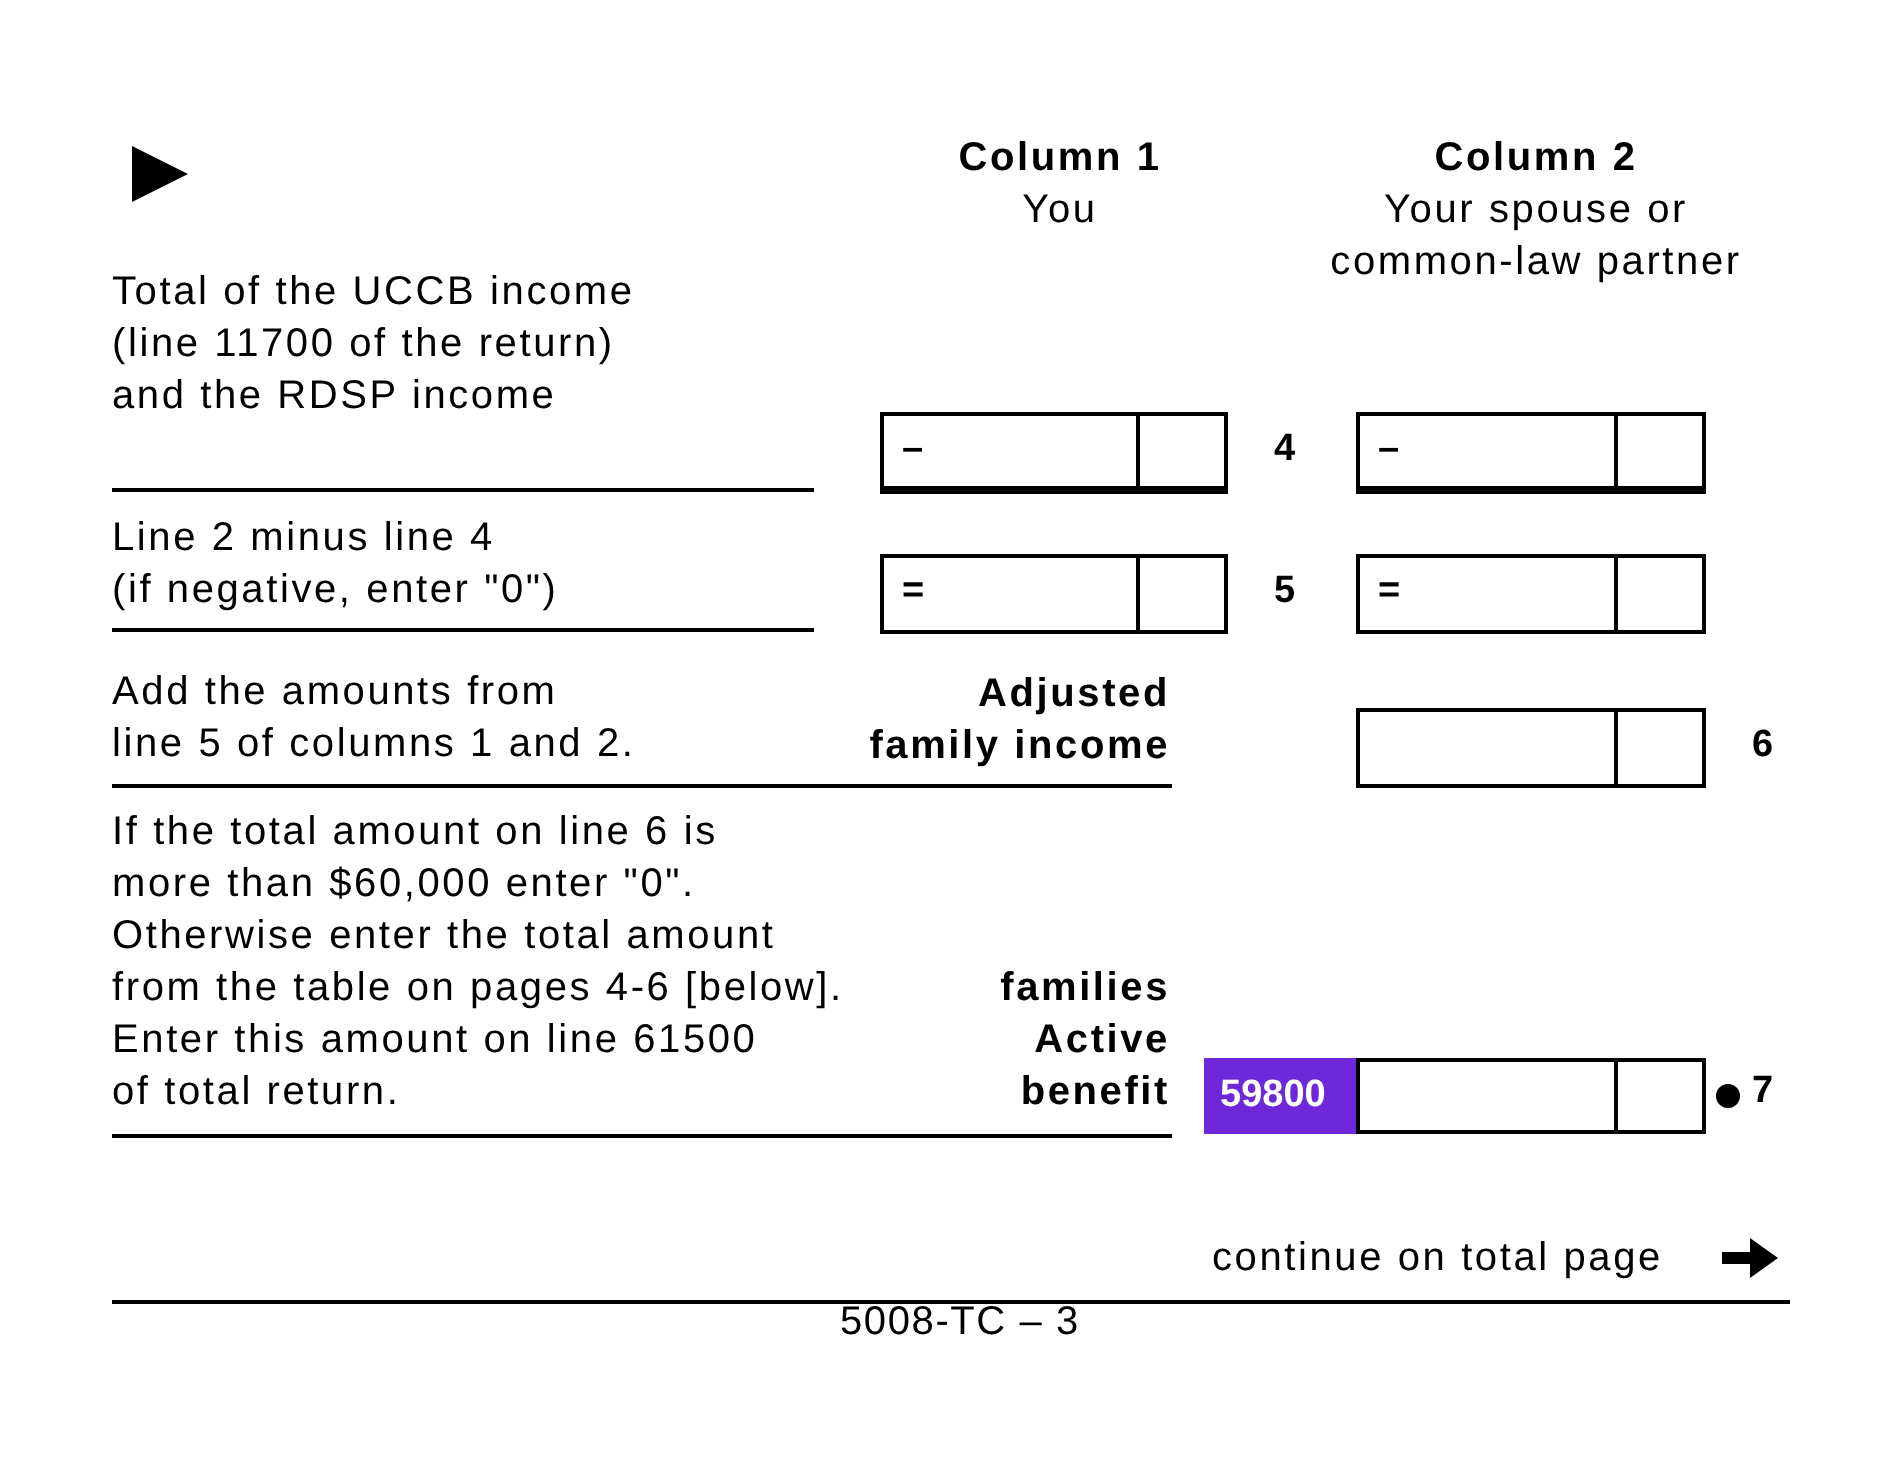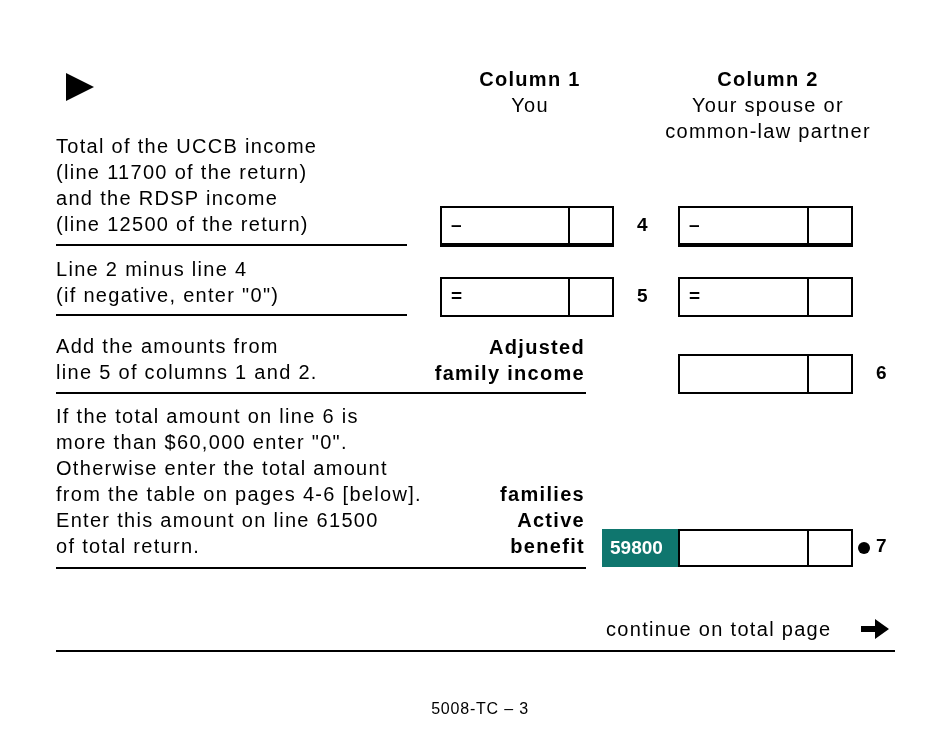--- a/index.html
+++ b/index.html
@@ -9,21 +9,21 @@
   .txt { font-size:20px; letter-spacing:1.3px; line-height:26px; white-space:nowrap; }
   .bold { font-weight:bold; }
   .center { text-align:center; }
   .right { text-align:right; }
   .rule { position:absolute; height:2px; background:#000; }
   .box { position:absolute; height:38px; border:2px solid #000; box-sizing:border-box; background:#fff; }
   .box.thick-bottom { border-bottom-width:4px; }
   .box .cents { position:absolute; right:0; top:0; bottom:0; width:42px; border-left:2px solid #000; }
   .box .op { position:absolute; left:9px; top:6px; font-size:19px; font-weight:bold; }
   .linenum { font-size:19px; font-weight:bold; }
-  .code { position:absolute; left:602px; top:529px; width:78px; height:38px; background:#0f766e; color:#fff;
+  .code { position:absolute; left:602px; top:529px; width:78px; height:38px; background:#6d28d9; color:#fff;
           font-weight:bold; font-size:19px; line-height:38px; box-sizing:border-box; padding-left:8px; }
   .dot { position:absolute; width:12px; height:12px; border-radius:50%; background:#000; }
 </style>
 </head>
 <body>
 
 <svg class="abs" style="left:66px;top:73px" width="28" height="28" viewBox="0 0 28 28">
   <polygon points="0,0 28,14 0,28" fill="#000"></polygon>
 </svg>
 
@@ -31,21 +31,20 @@
 <div class="abs txt center" style="left:460px;top:92px;width:140px">You</div>
 
 <div class="abs txt bold center" style="left:638px;top:66px;width:260px">Column 2</div>
 <div class="abs txt center" style="left:638px;top:92px;width:260px">Your spouse or</div>
 <div class="abs txt center" style="left:638px;top:118px;width:260px">common-law partner</div>
 
 <div class="abs" style="left:56px;top:133px">
   <div class="txt">Total of the UCCB income</div>
   <div class="txt">(line 11700 of the return)</div>
   <div class="txt">and the RDSP income</div>
-  <div class="txt">(line 12500 of the return)</div>
 </div>
 <div class="rule" style="left:56px;top:244px;width:351px"></div>
 
 <div class="box thick-bottom" style="left:440px;top:206px;width:174px;height:41px">
   <span class="op">–</span>
   <span class="cents"></span>
 </div>
 <div class="abs linenum" style="left:637px;top:214px">4</div>
 <div class="box thick-bottom" style="left:678px;top:206px;width:175px;height:41px">
   <span class="op">–</span>
@@ -103,13 +102,13 @@
   <span class="cents"></span>
 </div>
 <div class="dot" style="left:858px;top:542px"></div>
 <div class="abs linenum" style="left:876px;top:535px">7</div>
 
 <div class="abs txt" style="left:606px;top:616px">continue on total page</div>
 <svg class="abs" style="left:861px;top:618px" width="28" height="22" viewBox="0 0 28 22">
   <polygon points="0,8 14,8 14,1 28,11 14,21 14,14 0,14" fill="#000"></polygon>
 </svg>
 <div class="rule" style="left:56px;top:650px;width:839px"></div>
-<div class="abs center" style="left:380px;top:700px;width:200px;font-size:16px;letter-spacing:0.8px">5008-TC – 3</div>
+<div class="abs center" style="left:380px;top:650px;width:200px;font-size:20px;letter-spacing:0.8px">5008-TC – 3</div>
 
 </body></html>

